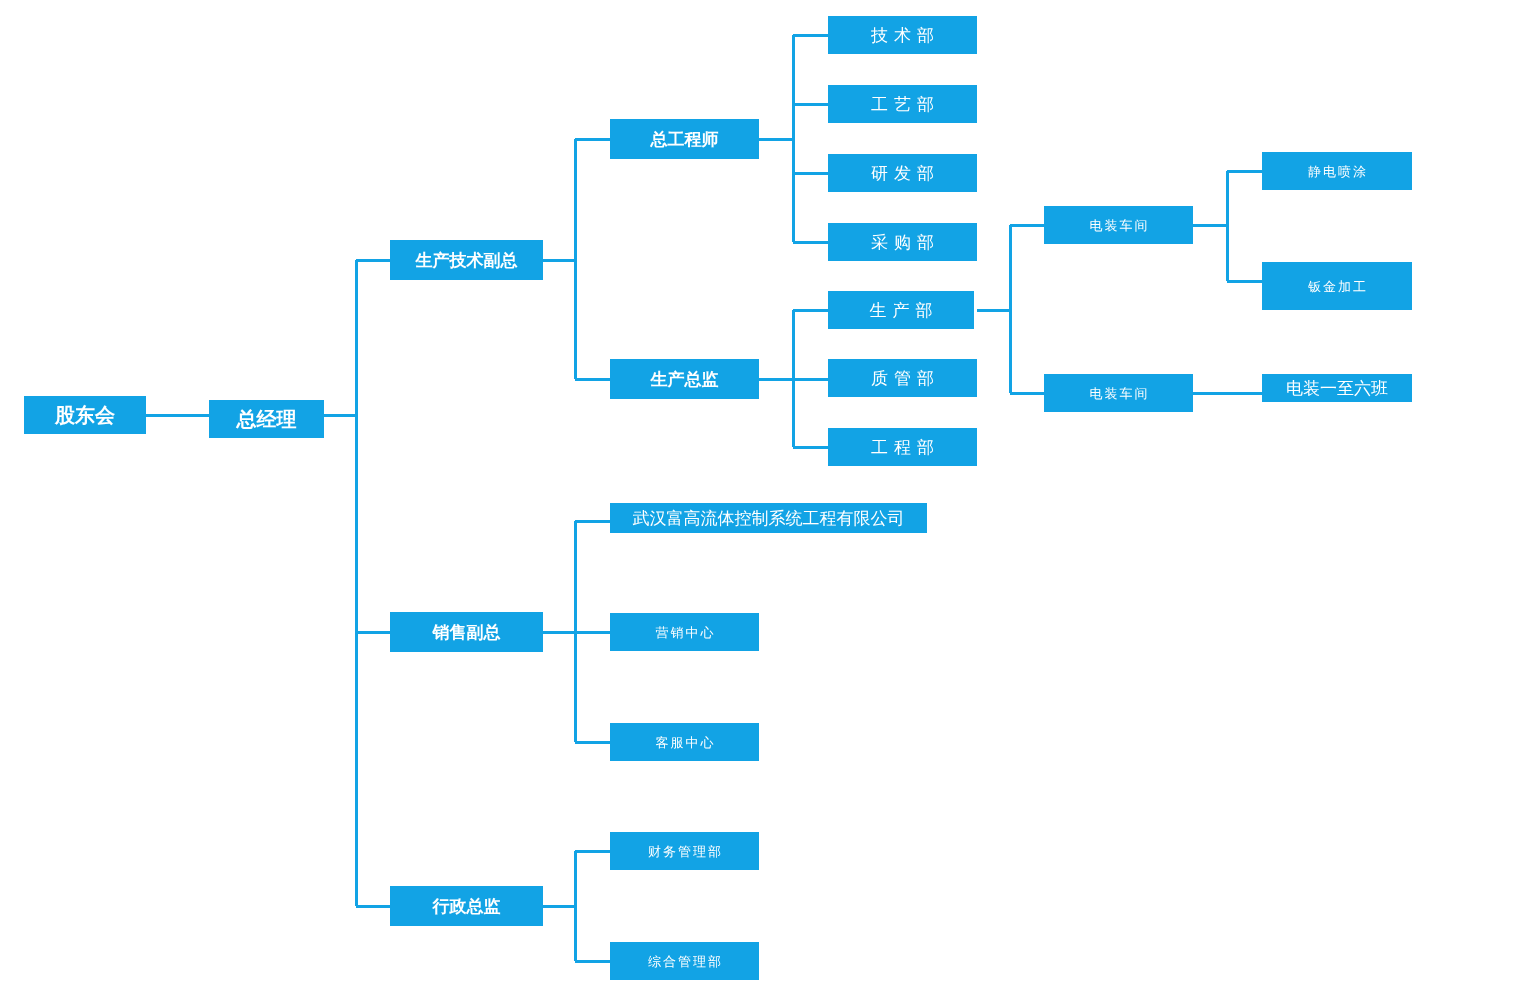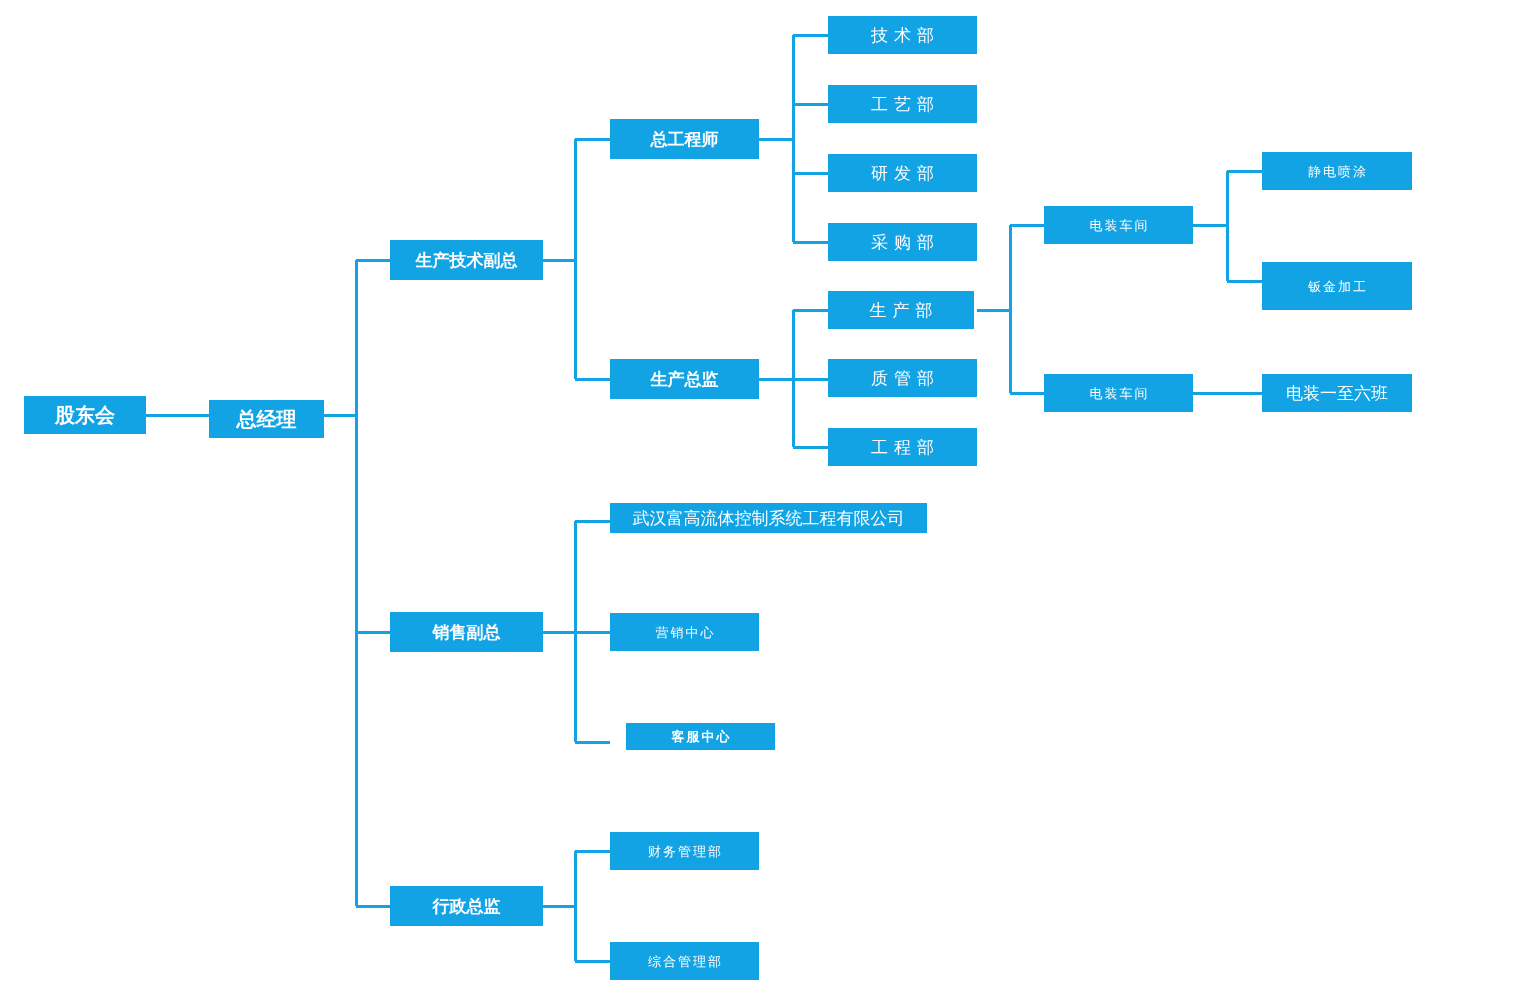--- a/index.html
+++ b/index.html
@@ -113,25 +113,25 @@
   <div class="node lvl-dept" style="left:828px;top:428px;width:149px;height:38px;">工程部</div>
 
   <div class="node lvl-dept-tight" style="left:1044px;top:206px;width:149px;height:38px;">电装车间</div>
 
   <div class="node lvl-dept-tight" style="left:1044px;top:374px;width:149px;height:38px;">电装车间</div>
 
   <div class="node lvl-dept-tight" style="left:1262px;top:152px;width:150px;height:38px;">静电喷涂</div>
 
   <div class="node lvl-dept-tight" style="left:1262px;top:262px;width:150px;height:48px;">钣金加工</div>
 
-  <div class="node lvl-long" style="left:1262px;top:374px;width:150px;height:38px;">电装一至六班</div>
+  <div class="node lvl-long" style="left:1262px;top:374px;width:150px;height:28px;">电装一至六班</div>
 
   <div class="node lvl-long" style="left:610px;top:503px;width:317px;height:30px;">武汉富高流体控制系统工程有限公司</div>
 
   <div class="node lvl-dept-tight" style="left:610px;top:613px;width:149px;height:38px;">营销中心</div>
 
-  <div class="node lvl-dept-tight" style="left:626px;top:723px;width:149px;height:27px;font-weight:bold;">客服中心</div>
+  <div class="node lvl-dept-tight" style="left:610px;top:723px;width:149px;height:38px;">客服中心</div>
 
   <div class="node lvl-dept-tight" style="left:610px;top:832px;width:149px;height:38px;">财务管理部</div>
 
   <div class="node lvl-dept-tight" style="left:610px;top:942px;width:149px;height:38px;">综合管理部</div>
 
 </div>
 
 </body></html>

